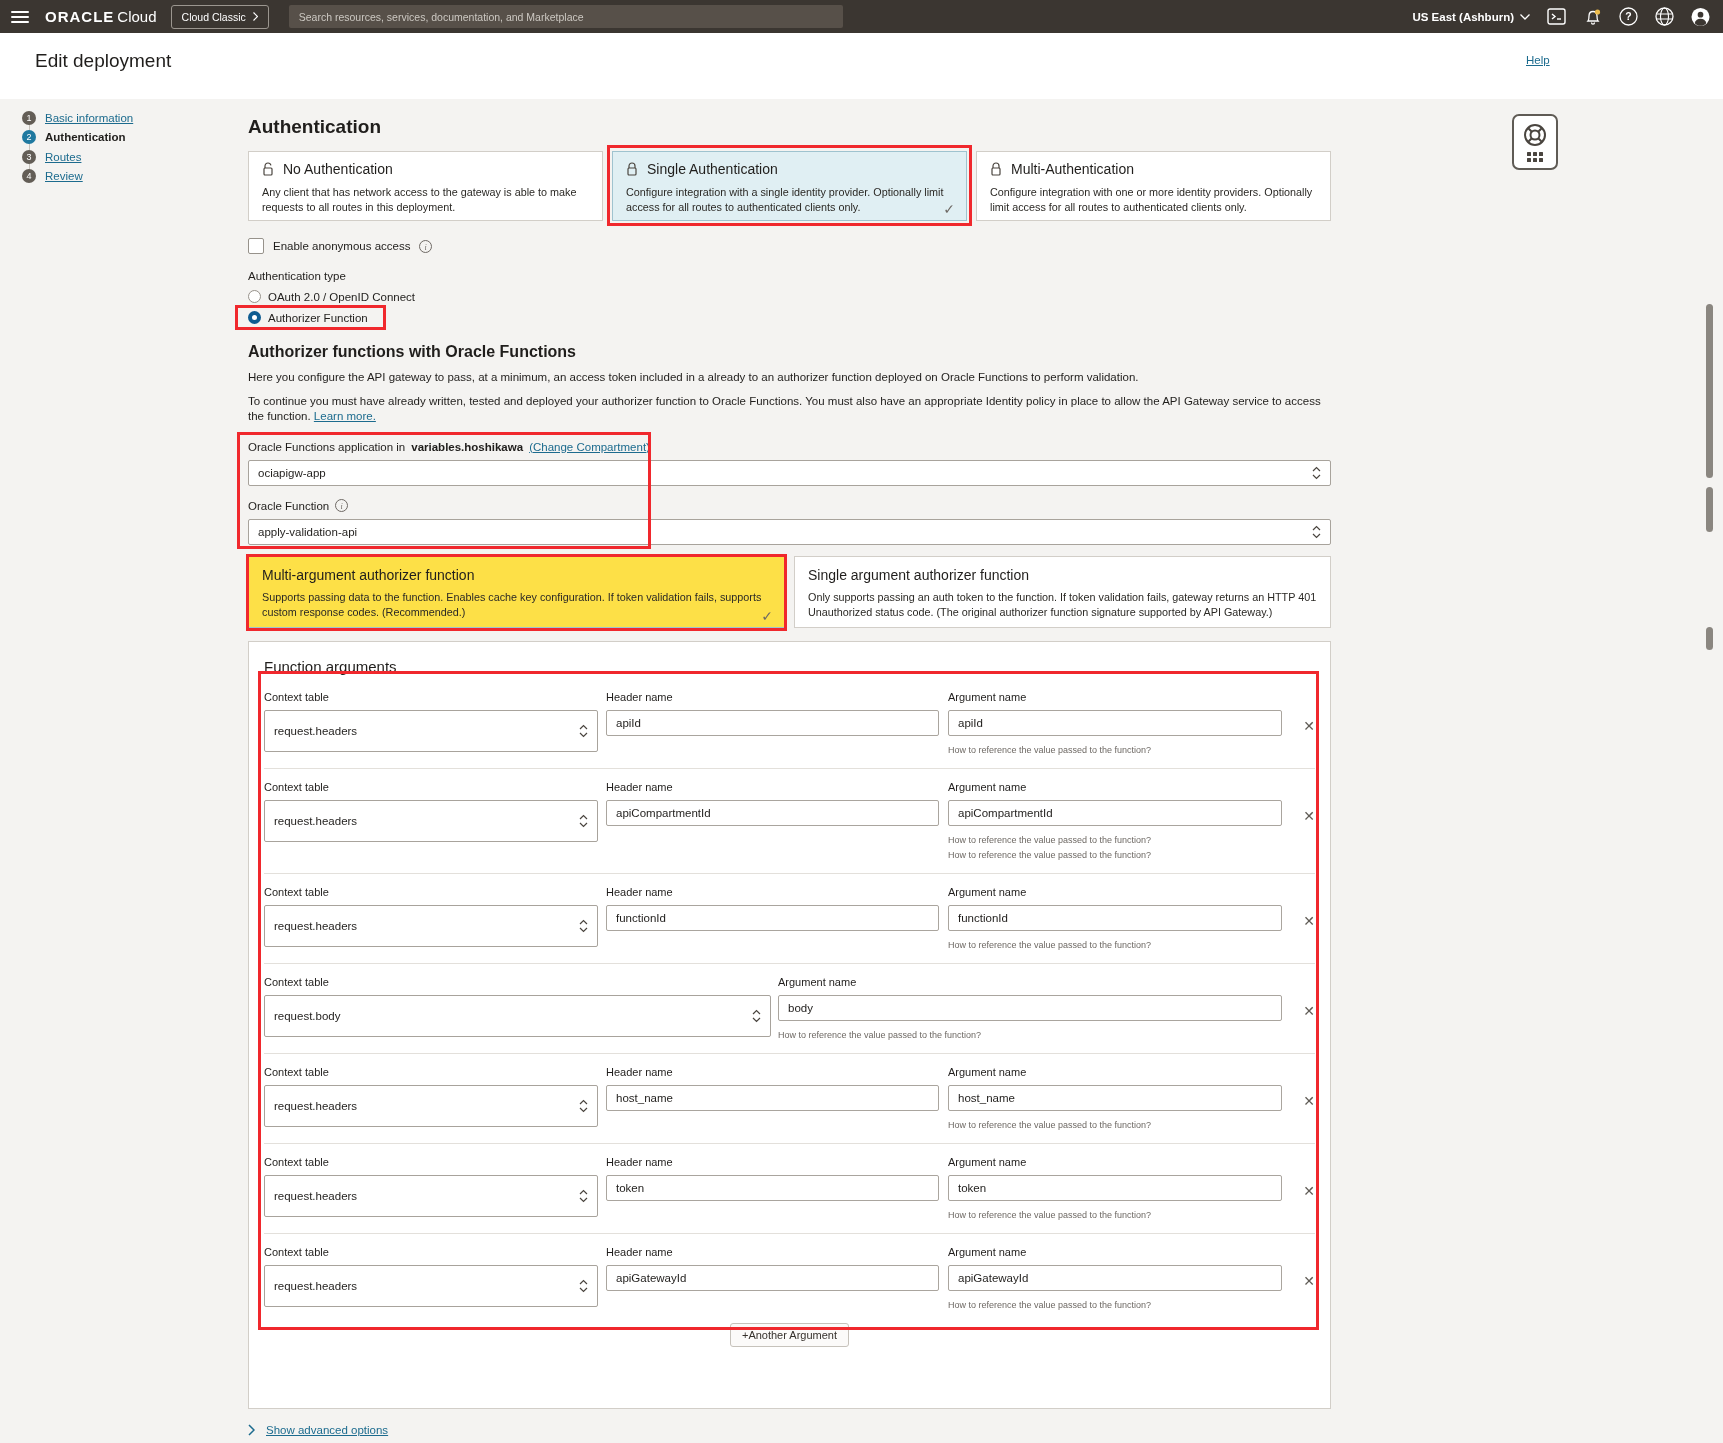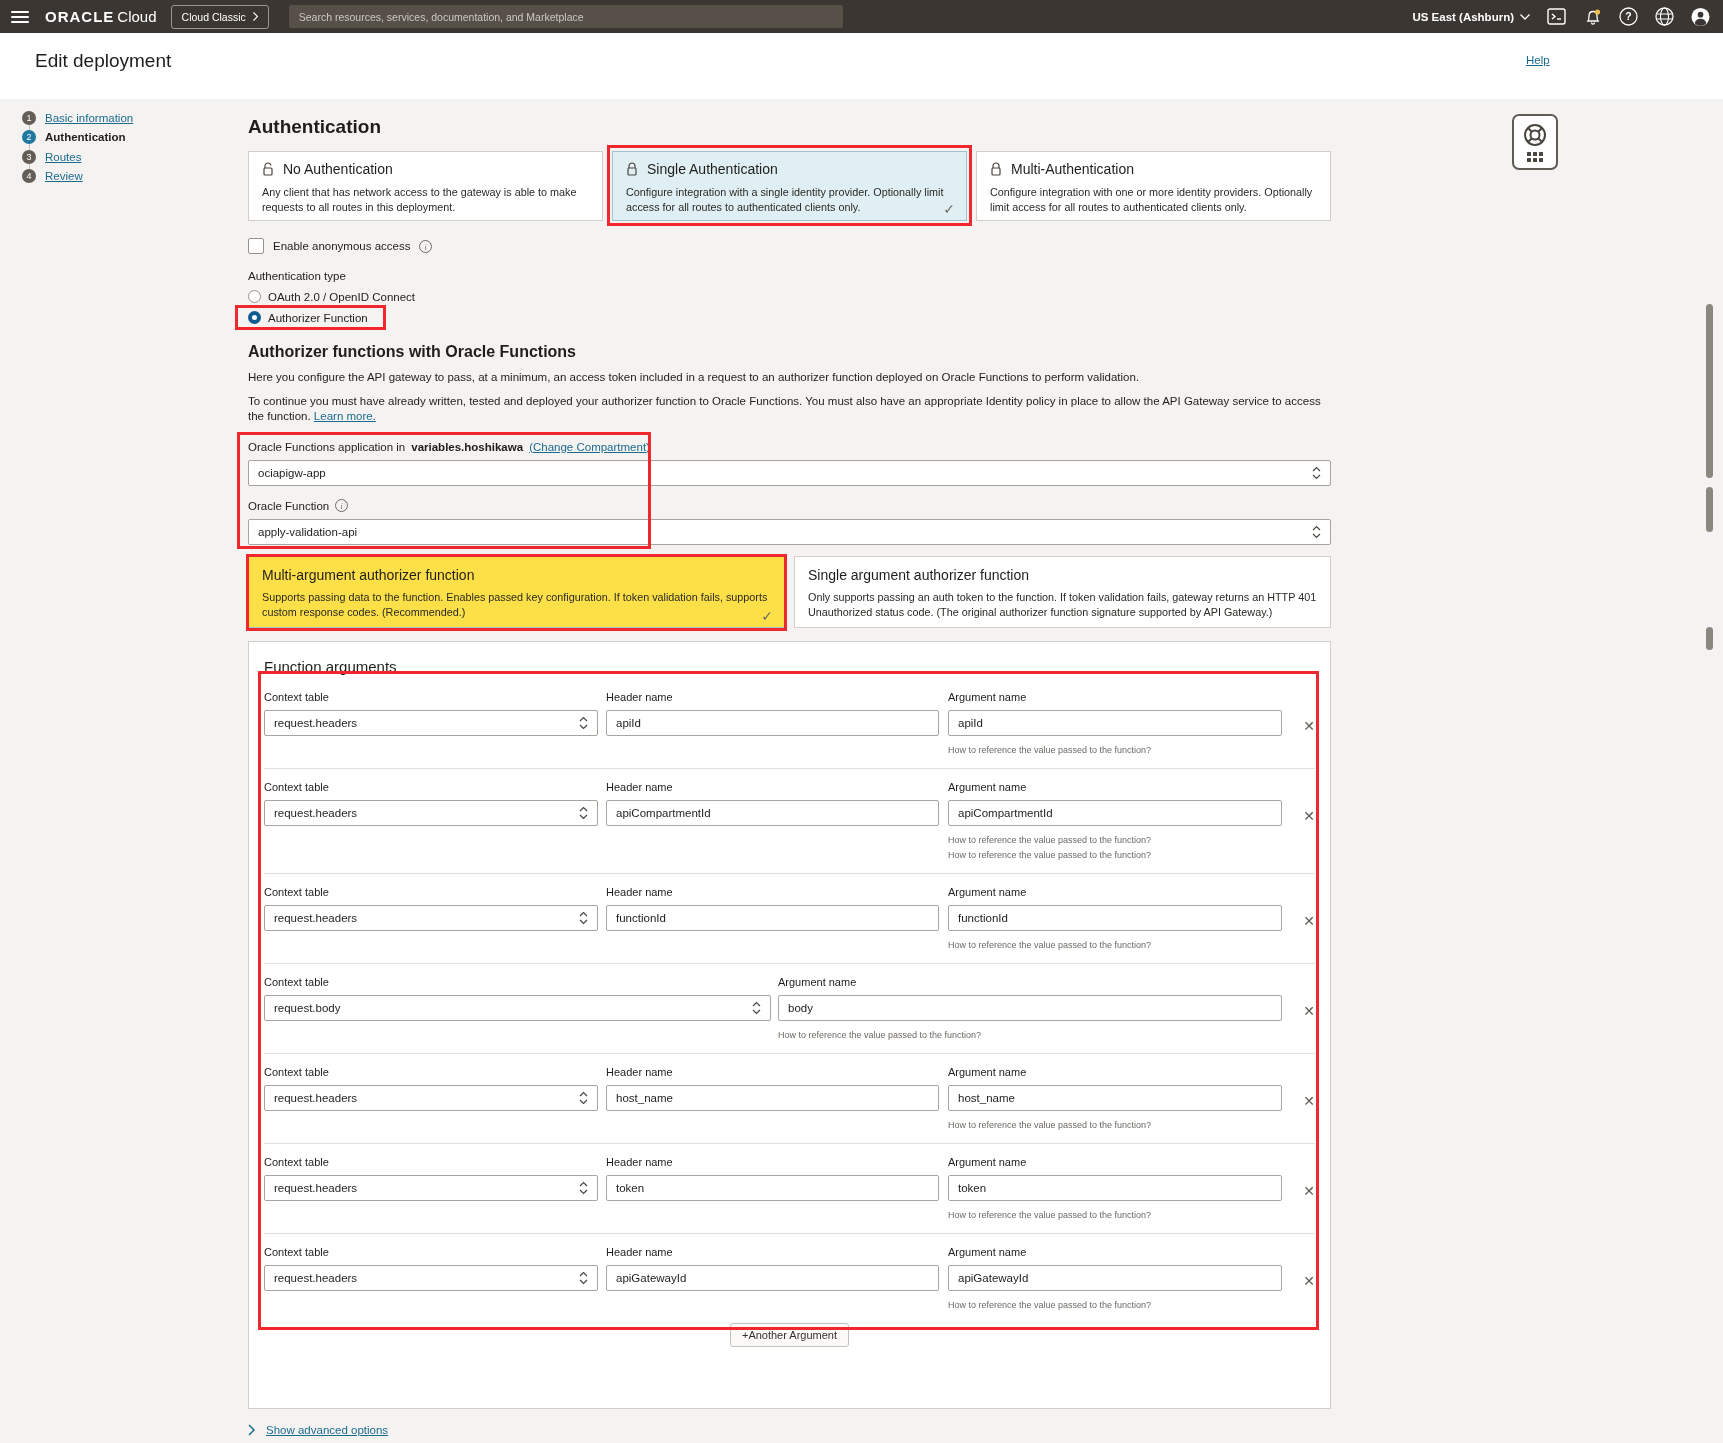--- a/index.html
+++ b/index.html
@@ -75,21 +75,21 @@
   .rows-wrap{position:relative;margin-top:4px;}
   .arg-row{display:flex;align-items:flex-start;padding:12px 0 13px;border-bottom:1px solid #e3e0db;}
   .arg-row:last-child{border-bottom:none;}
   .col{display:flex;flex-direction:column;}
   .col-context{width:334px;}
   .col-header{width:333px;margin-left:8px;}
   .col-arg{width:334px;margin-left:9px;}
   .col-context.wide{width:507px;}
   .col-arg.wide{width:504px;margin-left:7px;}
   .col-label{font-size:11px;}
-  .col .select{height:26px;gap:48px;}
+  .col .select{height:42px;gap:48px;}
   .col input{margin-top:7px;height:26px;border:1px solid #aaa59e;border-radius:2px;font-size:11.5px;padding:0 9px;box-sizing:border-box;background:#fff;color:#201e1c;outline:none;}
   .help{font-size:9px;color:#6e6964;margin-top:9px;}
   .help + .help{margin-top:5px;}
   .remove{margin-left:auto;margin-top:28px;color:#5f5b55;font-size:14px;cursor:pointer;line-height:14px;}
   .fa-footer{display:flex;justify-content:center;margin-top:0;}
   .another-btn{border:1px solid #c6c2bb;background:#fbfaf9;border-radius:3px;font-size:11px;padding:5px 11px;color:#36312c;cursor:pointer;}
 
   .advanced{margin-top:15px;display:flex;align-items:center;gap:11px;font-size:11.5px;}
 
   
@@ -242,21 +242,21 @@
         <span>OAuth 2.0 / OpenID Connect</span>
       </div>
       <div class="radio-row">
         <div class="annotation" style="left:-13px;right:-18px;top:-6px;bottom:-6px;"></div>
         <div class="radio on"></div>
         <span>Authorizer Function</span>
       </div>
     </div>
 
     <div class="section-heading">Authorizer functions with Oracle Functions</div>
-    <div class="para">Here you configure the API gateway to pass, at a minimum, an access token included in a request to an authorizer function deployed on Oracle Functions to perform validation.</div>
+    <div class="para">Here you configure the API gateway to pass, at a minimum, an access token included in a already to an authorizer function deployed on Oracle Functions to perform validation.</div>
     <div class="para">
       <span>To continue you must have already written, tested and deployed your authorizer function to Oracle Functions. You must also have an appropriate Identity policy in place to allow the API Gateway service to access the function.</span>
       <a>Learn more.</a>
     </div>
 
     <div class="fields-wrap">
       <div class="annotation" style="left:-11px;top:-9px;width:408px;bottom:-4px;"></div>
       <div class="field-label">
         <span>Oracle Functions application in</span>
         <b>variables.hoshikawa</b>
@@ -280,21 +280,21 @@
         <svg width="9" height="14" viewBox="0 0 9 14">
             <path d="M1 5 L4.5 1.5 L8 5 M1 9 L4.5 12.5 L8 9" fill="none" stroke="#4a453f" stroke-width="1.2"></path>
           </svg>
       </div>
     </div>
 
     <div class="mode-cards">
       <div class="mode-card selected">
         <div class="annotation" style="left:-3px;right:-3px;top:-3px;bottom:-4px;"></div>
         <div class="mode-title">Multi-argument authorizer function</div>
-        <div class="mode-desc">Supports passing data to the function. Enables passed key configuration. If token validation fails, supports custom response codes. (Recommended.)</div>
+        <div class="mode-desc">Supports passing data to the function. Enables cache key configuration. If token validation fails, supports custom response codes. (Recommended.)</div>
         <span class="check">✓</span>
       </div>
       <div class="mode-card">
         <div class="mode-title">Single argument authorizer function</div>
         <div class="mode-desc">Only supports passing an auth token to the function. If token validation fails, gateway returns an HTTP 401 Unauthorized status code. (The original authorizer function signature supported by API Gateway.)</div>
       </div>
     </div>
 
     <div class="fa-card">
       <div class="fa-heading">Function arguments</div>

